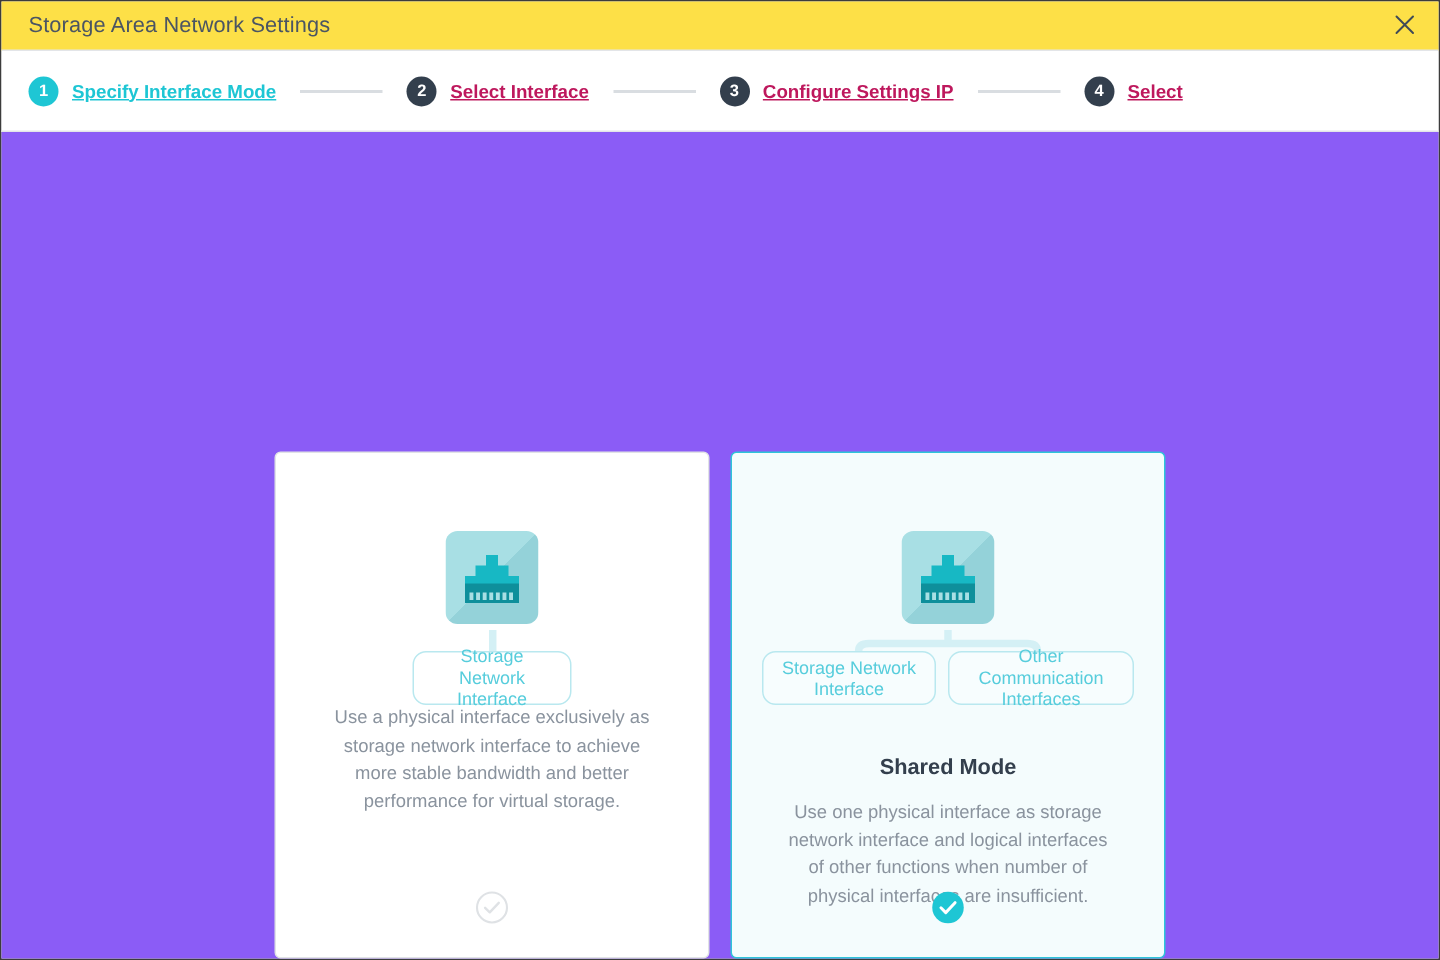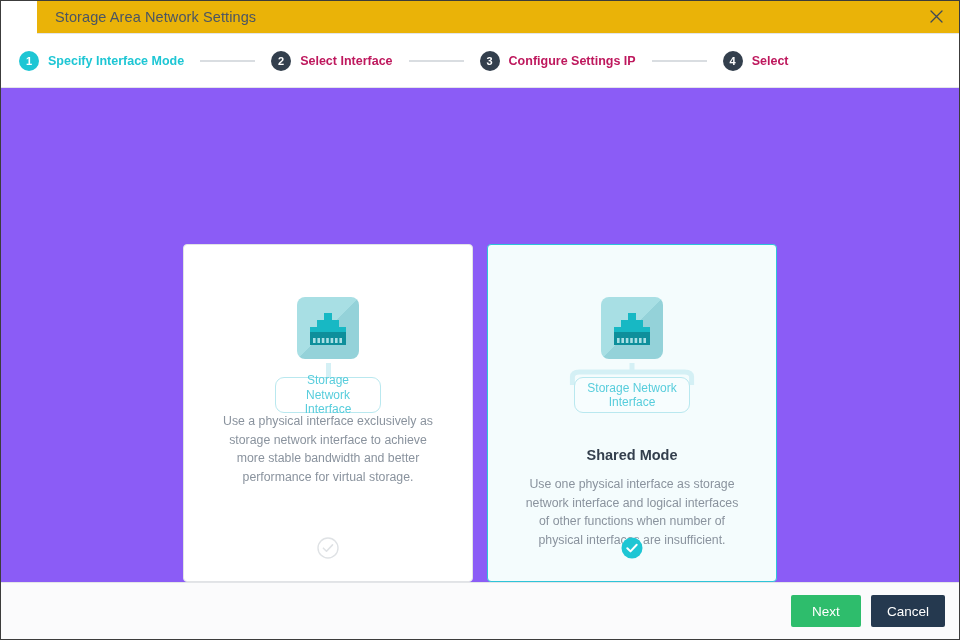--- a/index.html
+++ b/index.html
@@ -14,22 +14,22 @@
     box-sizing:border-box;
     border:1px solid #3c3c3c;
     background:#ffffff;
     display:flex;flex-direction:column;
   }
 
   
   .titlebar{
     position:relative;height:32px;flex:0 0 32px;
     border-bottom:1px solid #e3e5e8;
-    background:#eab308;
-    display:flex;align-items:center;margin-left:36px;
+    background:#fde047;
+    display:flex;align-items:center;
   }
   .title-text{
     margin-left:18px;font-size:14.5px;color:#4b5563;letter-spacing:.1px;
   }
   .close-btn{
     position:absolute;right:0;top:0;width:46px;height:31px;
     display:flex;align-items:center;justify-content:center;
     cursor:pointer;
   }
   .close-btn svg{display:block;}
@@ -45,21 +45,21 @@
   .step{display:flex;align-items:center;}
   .step-num{
     width:20px;height:20px;border-radius:50%;
     display:flex;align-items:center;justify-content:center;
     font-size:11px;color:#ffffff;font-weight:700;
     flex:0 0 20px;
   }
   .step-num.active{background:#1ec6d4;}
   .step-num.idle{background:#333f4d;}
   .step-label{
-    margin-left:9px;font-size:12.5px;font-weight:700;white-space:nowrap;
+    margin-left:9px;font-size:12.5px;font-weight:700;white-space:nowrap;text-decoration:underline;
   }
   .step-label.active{color:#1ec6d4;}
   .step-label.idle{color:#be185d;}
   .step-sep{
     width:55px;height:2px;background:#d9dde1;margin:0 16px;flex:0 0 55px;
   }
 
   
   .content{
     flex:1 1 auto;background:#8b5cf6;position:relative;
@@ -240,35 +240,32 @@
                 <rect x="38" y="41" width="2.6" height="5"></rect>
                 <rect x="42.4" y="41" width="2.6" height="5"></rect>
               </g>
             </svg>
           </div>
           <svg class="connector" viewBox="0 0 290 22" preserveAspectRatio="none">
             <path d="M145 0 L145 9 M85 22 L85 14 Q85 9 92 9 L198 9 Q205 9 205 14 L205 22" stroke="#d4f0f5" stroke-width="5" fill="none" stroke-linecap="round"></path>
           </svg>
           <div class="pill-row">
             <div class="pill dual">Storage Network Interface</div>
+            <div class="pill dual wide">Other Communication Interfaces</div>
           </div>
         </div>
 
         <div class="card-title">Shared Mode</div>
         <div class="card-desc">Use one physical interface as storage network interface and logical interfaces of other functions when number of physical interfaces are insufficient.</div>
 
         <div class="check">
           <svg width="22" height="22" viewBox="0 0 22 22">
             <circle cx="11" cy="11" r="10.5" fill="#1ec6d4"></circle>
             <path d="M6.3 11.2 L9.5 14.4 L15.7 7.8" fill="none" stroke="#ffffff" stroke-width="2" stroke-linecap="round" stroke-linejoin="round"></path>
           </svg>
         </div>
       </div>
 
     </div>
   </div>
 
-  <div class="footer">
-    <button class="btn btn-next">Next</button>
-    <button class="btn btn-cancel">Cancel</button>
-  </div>
 
 </div>
 
 </body></html>

